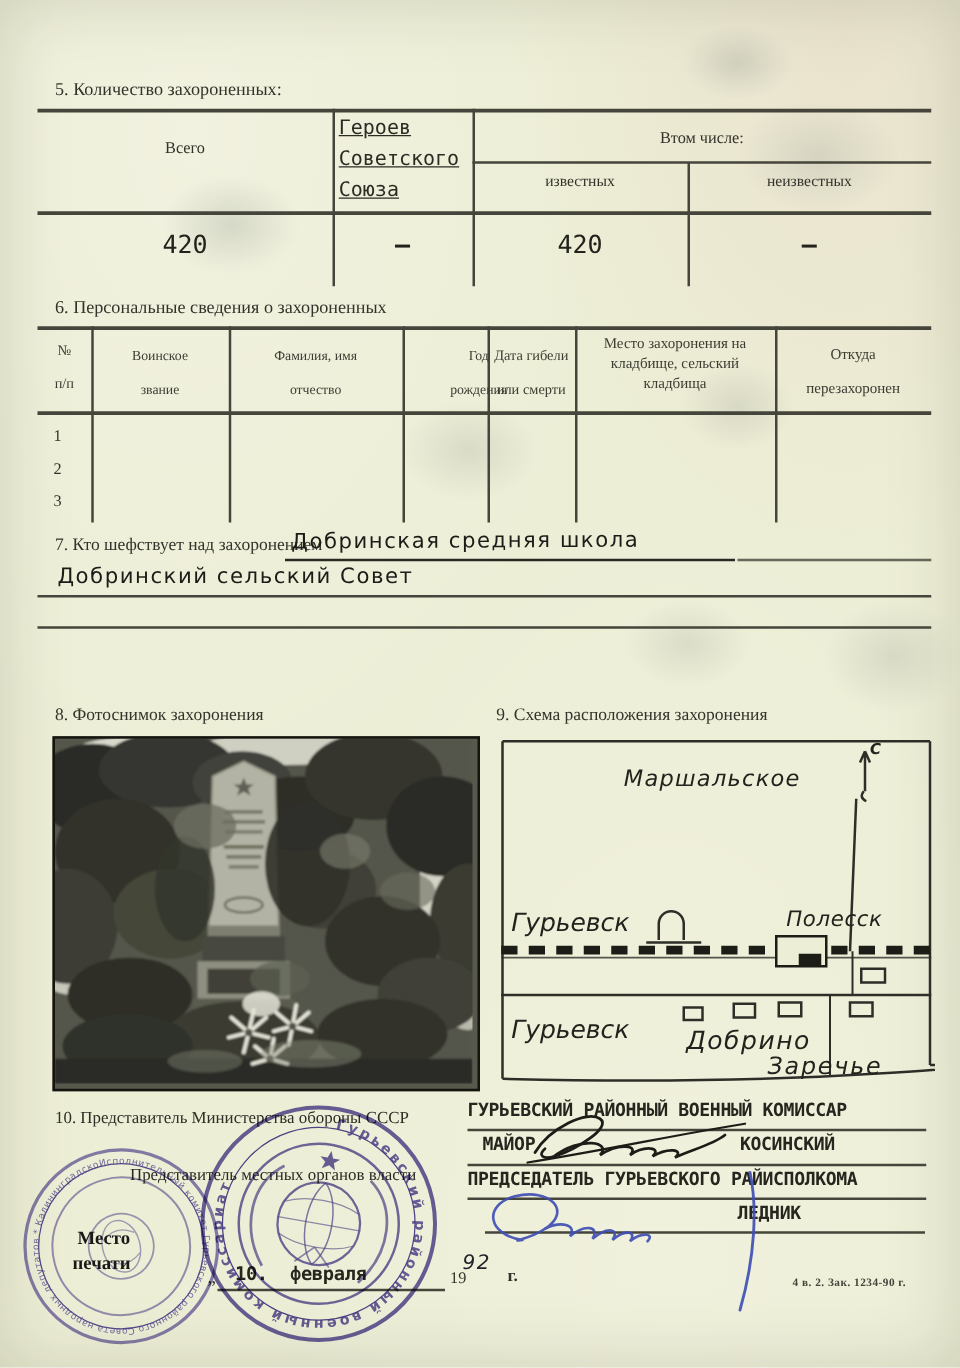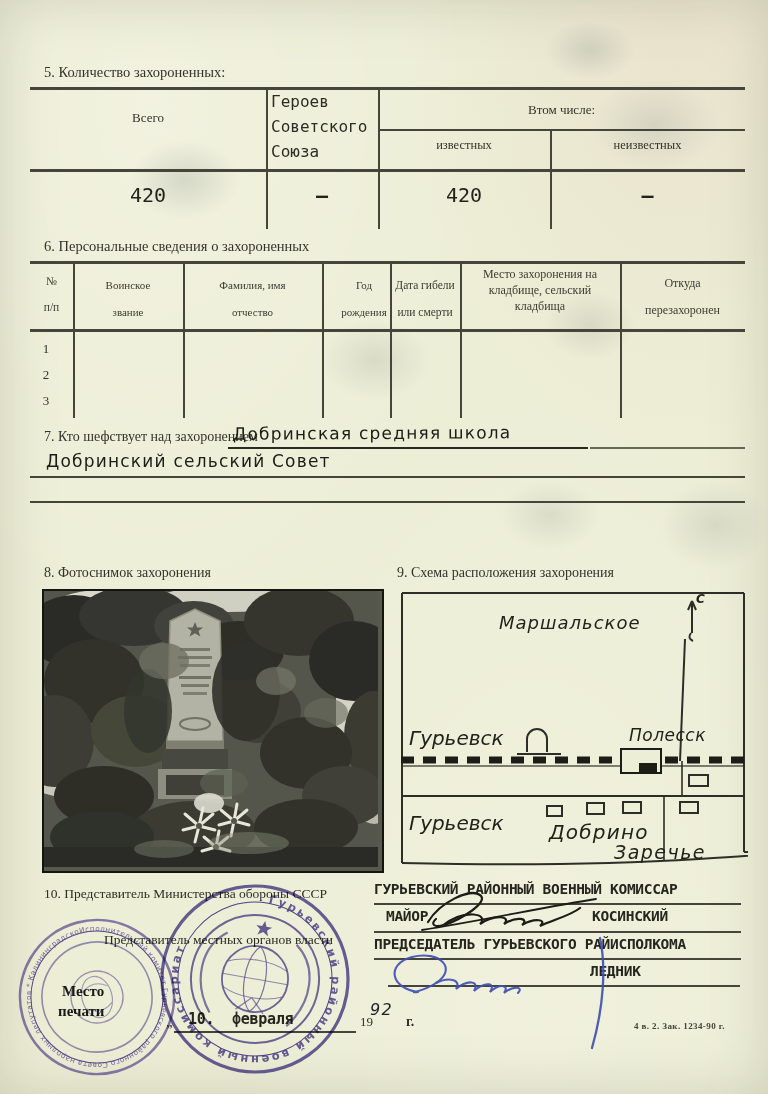--- a/index.html
+++ b/index.html
@@ -42,21 +42,21 @@
   <div class="abs serif" style="left:44px;top:64px;font-size:14.5px;">5. Количество захороненных:</div>
 
   <div class="rule" style="left:30px;top:87px;width:715px;height:2.5px;"></div>
   <div class="rule" style="left:30px;top:169px;width:715px;height:2.5px;"></div>
   <div class="vline" style="left:266px;top:87px;height:142px;"></div>
   <div class="vline" style="left:378px;top:87px;height:142px;"></div>
   <div class="vline" style="left:550px;top:130px;height:99px;"></div>
   <div class="rule" style="left:378px;top:129px;width:367px;height:1.5px;"></div>
 
   <div class="abs serif center" style="left:30px;top:110px;width:236px;font-size:13px;">Всего</div>
-  <div class="abs mono" style="left:271px;top:89px;font-size:16px;line-height:25px;color:#2c2c24;">
+  <div class="abs mono" style="left:271px;top:89px;font-size:16px;line-height:25px;color:#2c2c24;text-decoration:underline;">
     <div>Героев</div>
     <div>Советского</div>
     <div>Союза</div>
   </div>
   <div class="abs serif center" style="left:378px;top:102px;width:367px;font-size:13px;">Втом числе:</div>
   <div class="abs serif center" style="left:378px;top:138px;width:172px;font-size:12.5px;">известных</div>
   <div class="abs serif center" style="left:550px;top:138px;width:195px;font-size:12.5px;">неизвестных</div>
 
   <div class="abs mono center" style="left:30px;top:183px;width:236px;font-size:20px;color:#23231c;">420</div>
   <div class="abs mono center" style="left:266px;top:183px;width:112px;font-size:20px;font-weight:bold;color:#23231c;">–</div>
@@ -79,21 +79,21 @@
     <div>п/п</div>
   </div>
   <div class="abs center hdr serif" style="left:73px;top:272px;width:110px;">
     <div>Воинское</div>
     <div>звание</div>
   </div>
   <div class="abs center hdr serif" style="left:183px;top:272px;width:139px;">
     <div>Фамилия, имя</div>
     <div>отчество</div>
   </div>
-  <div class="abs center hdr serif" style="left:320px;top:272px;width:88px;">
+  <div class="abs center hdr serif" style="left:339px;top:272px;width:88px;">
     <div>Год</div>
     <div>рождения</div>
   </div>
   <div class="abs center hdr serif" style="left:390px;top:272px;width:70px;font-size:11.5px;">
     <div>Дата гибели</div>
     <div>или смерти</div>
   </div>
   <div class="abs center hdr serif" style="left:460px;top:266px;width:160px;font-size:12px;line-height:16px;">
     <div>Место захоронения на</div>
     <div>кладбище, сельский</div>

